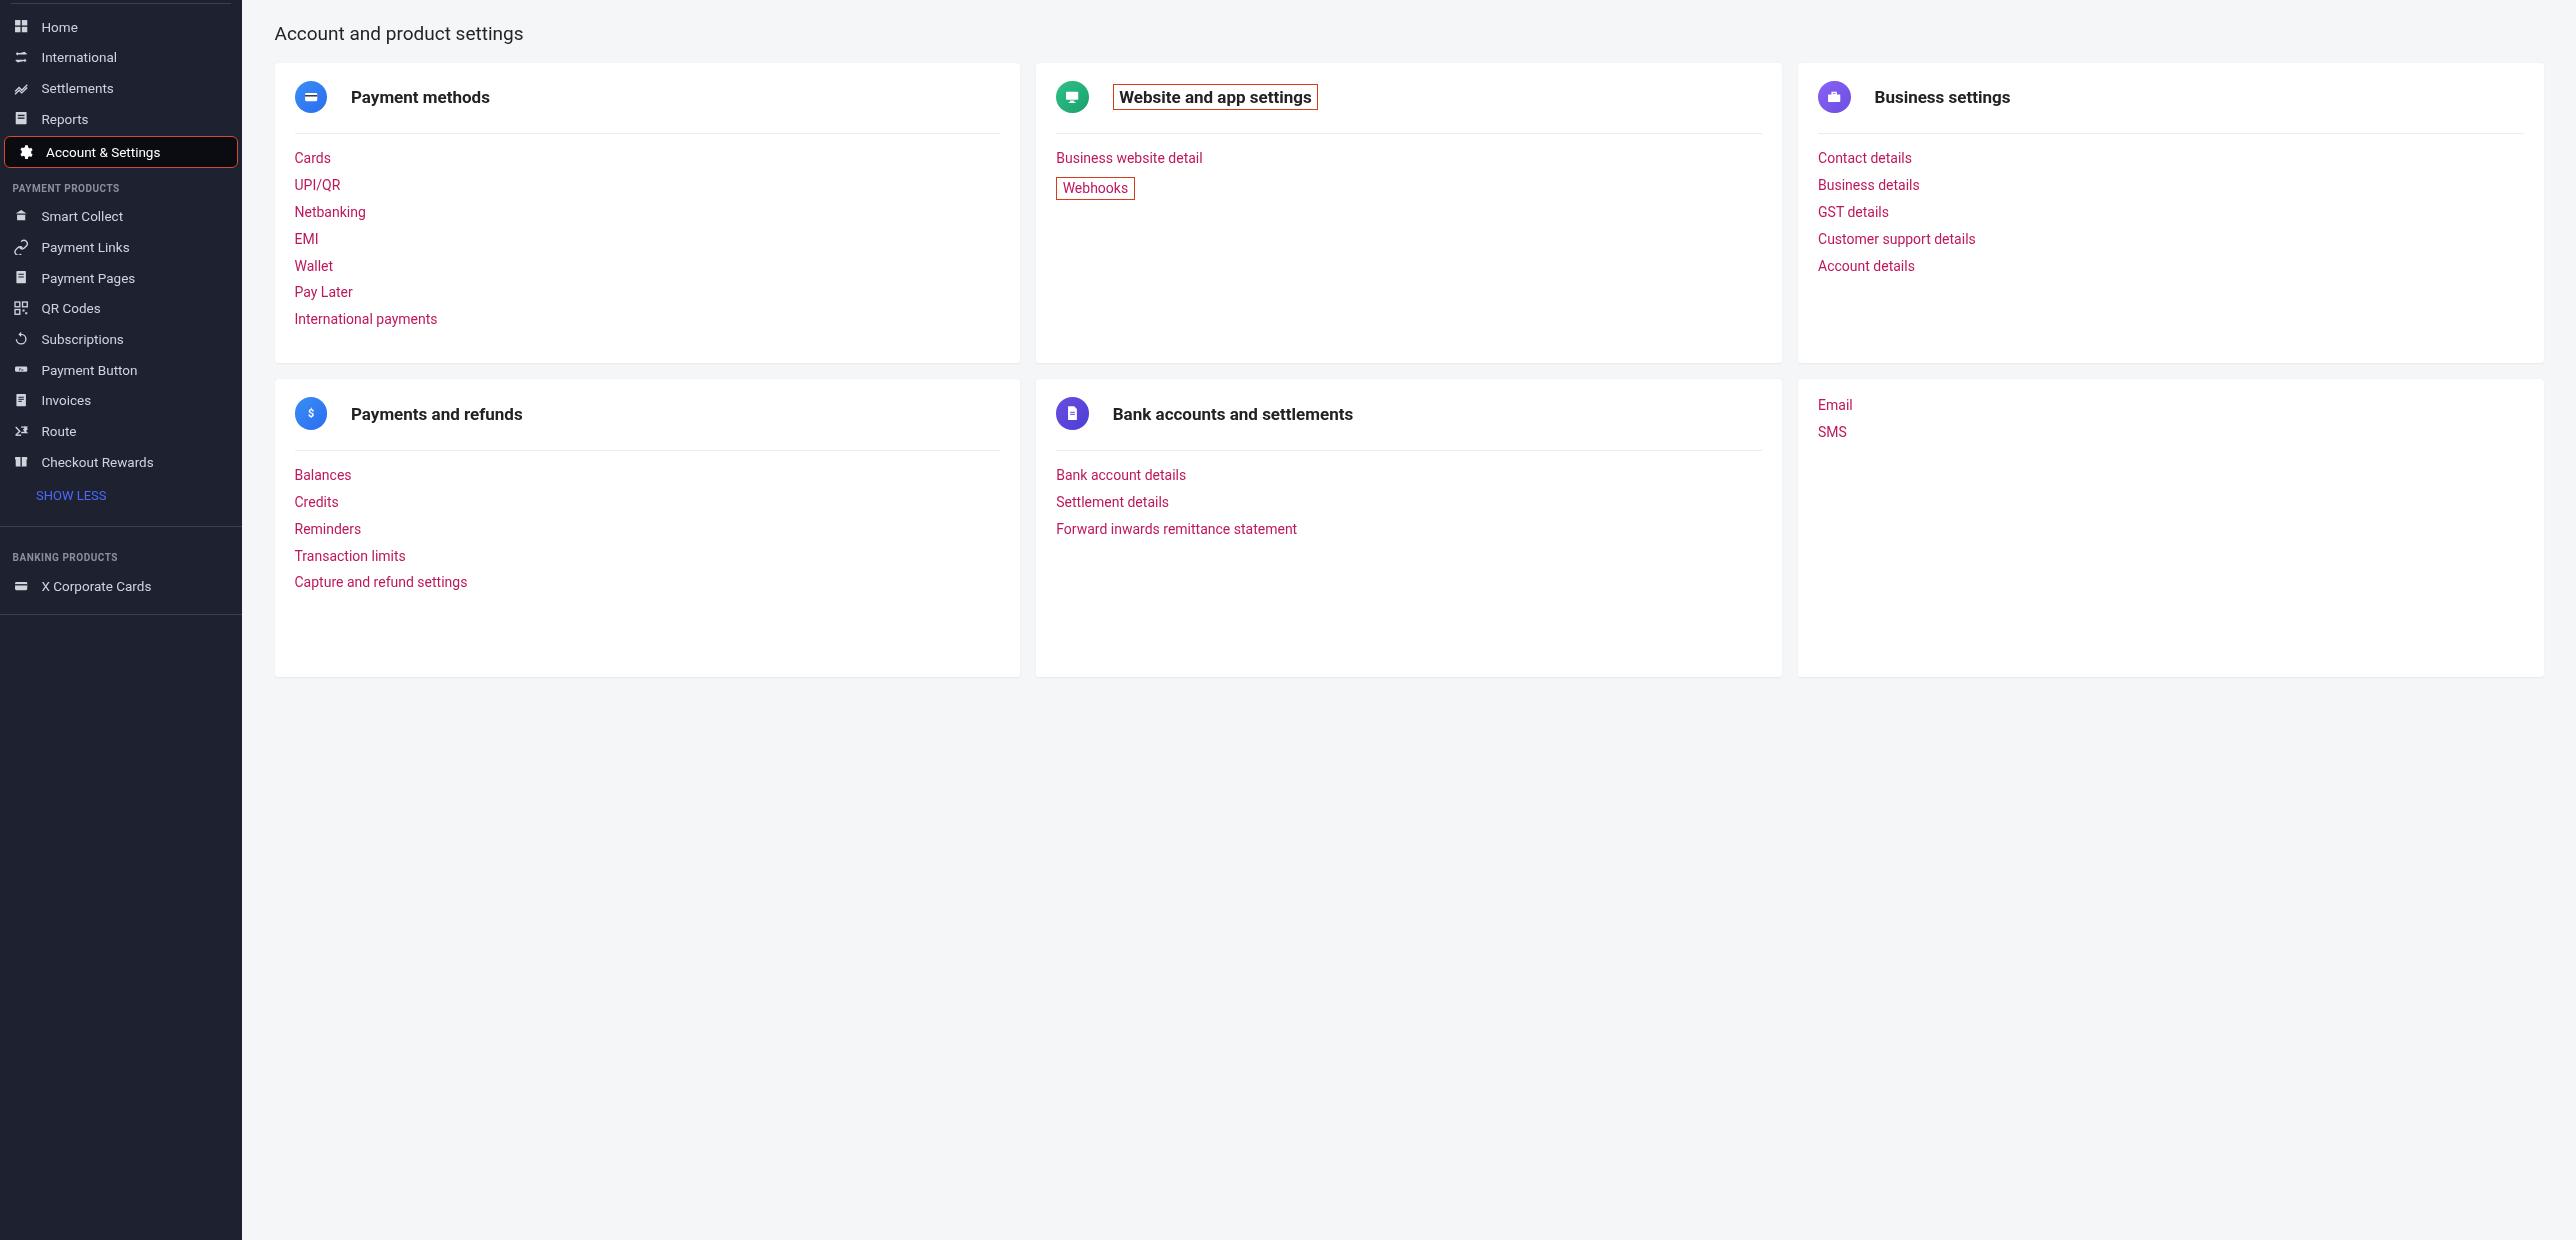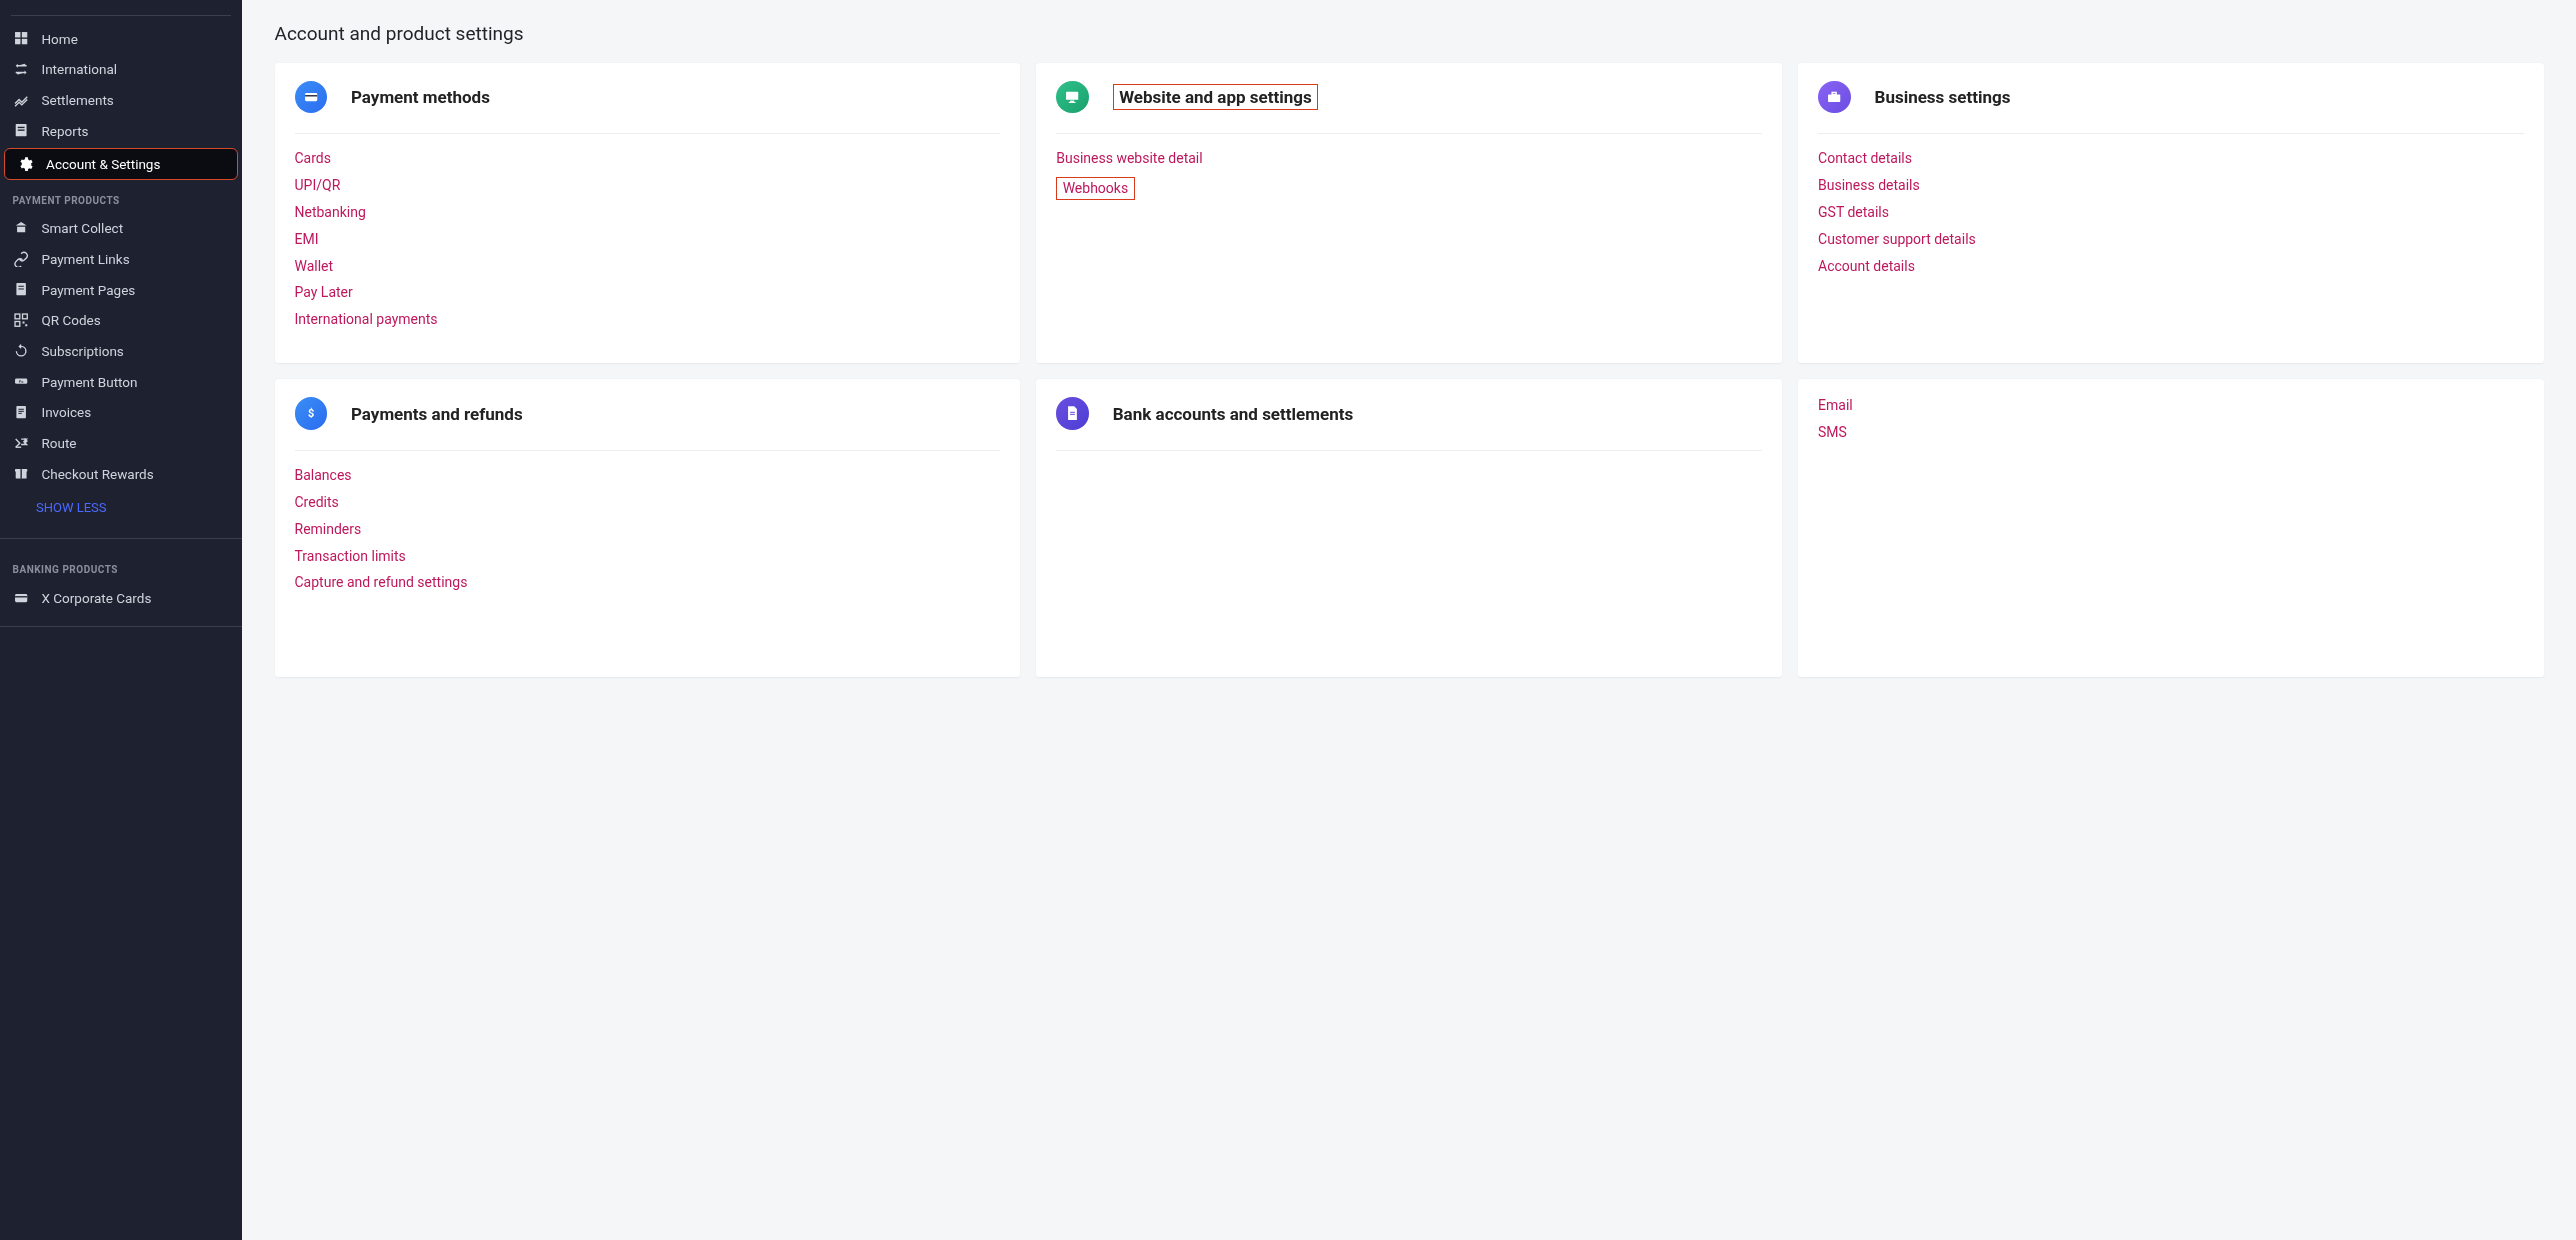--- a/index.html
+++ b/index.html
@@ -8,21 +8,21 @@
     background: #f5f6f8;
     color: #222;
     display: flex;
     min-height: 100vh;
   }
   .sidebar {
     width: 242px;
     background: #1e2230;
     color: #cfd3dc;
     flex-shrink: 0;
-    padding-top: 15px;
+    padding-top: 3px;
   }
   .sidebar-divider {
     border-top: 0.9px solid #3a3f52;
     margin: 0 10.8px 7.2px 10.8px;
   }
   .nav-item {
     display: flex;
     align-items: center;
     gap: 12.6px;
     padding: 7.2px 12.6px;
@@ -374,20 +374,25 @@
         <div class="card-header">
           <div class="card-icon bg5">
             <svg viewBox="0 0 24 24">
               <path d="M6 2h9l4 4v16H6z" fill="#fff"></path>
               <rect x="9" y="10" width="7" height="1.5" fill="#6a4ee0"></rect>
               <rect x="9" y="13" width="7" height="1.5" fill="#6a4ee0"></rect>
             </svg>
           </div>
           <span class="card-title">Bank accounts and settlements</span>
         </div>
+        <div class="card-links">
+          <span class="link">Bank account details</span>
+          <span class="link">Settlement details</span>
+          <span class="link">Forward inwards remittance statement</span>
+        </div>
       </div>
       <div class="card">
         <div class="card-links">
           <span class="link">Email</span>
           <span class="link">SMS</span>
         </div>
       </div>
     </div>
 </div>
 

